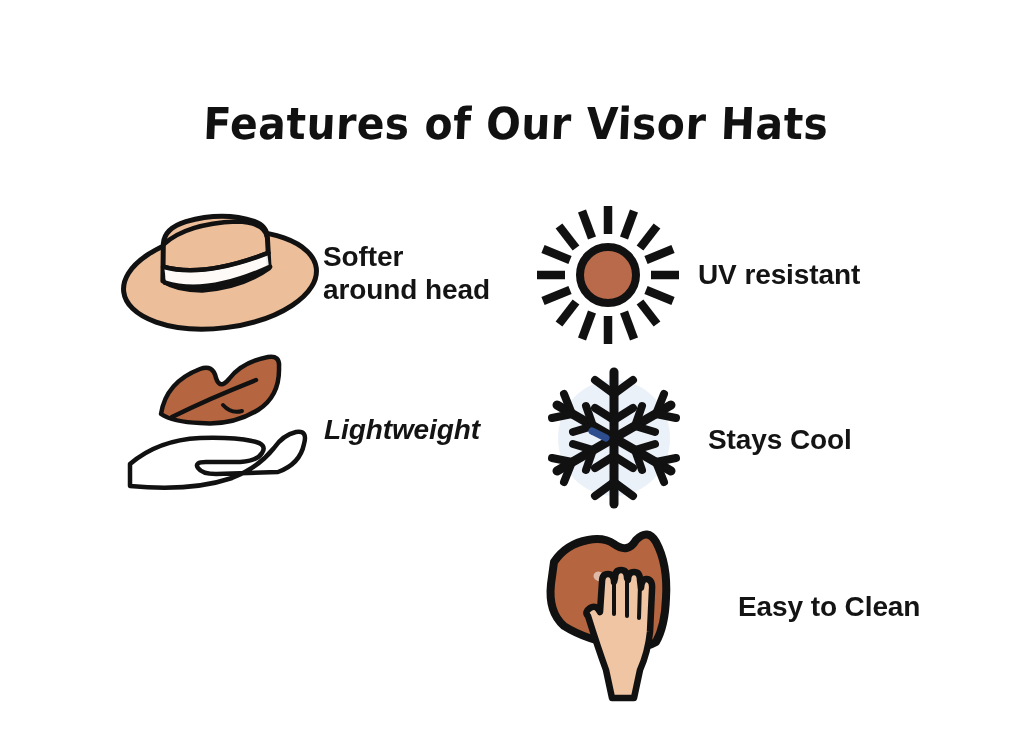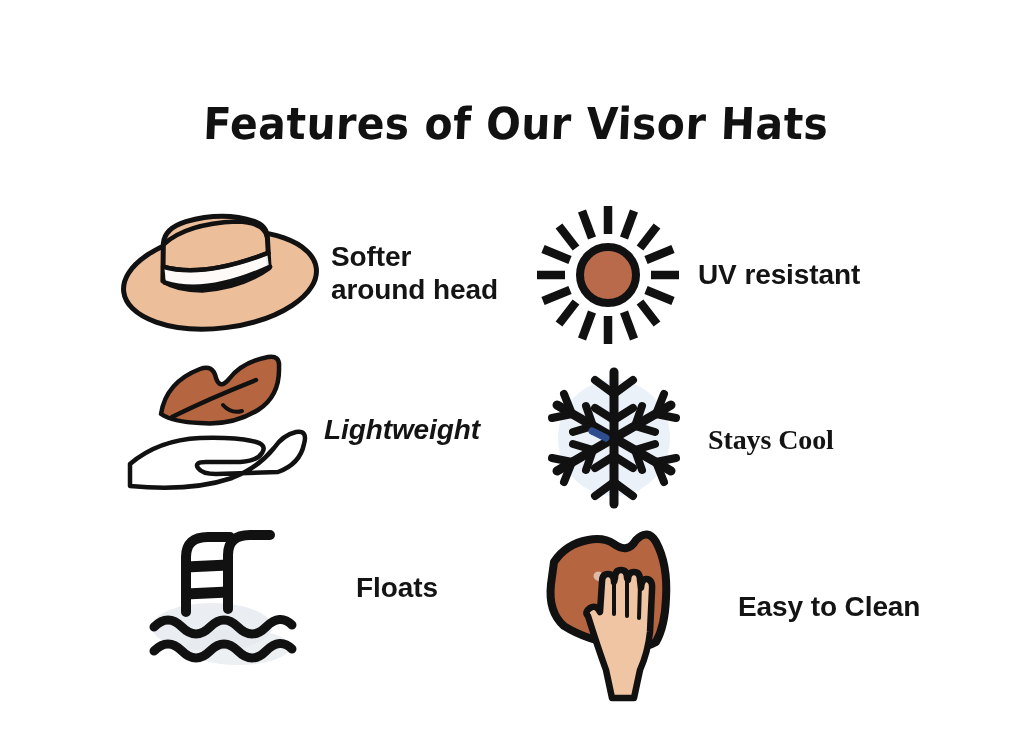--- a/index.html
+++ b/index.html
@@ -49,30 +49,30 @@
     font-weight: bold;
     font-size: 28px;
     line-height: 1.18;
     color: #141414;
     white-space: pre-line;
     letter-spacing: -0.1px;
   }
 
   
   #f-softer      { left: 118px; top: 212px; }
-  #f-softer .feature-label   { margin-left: 8px; margin-top: 2px; }
+  #f-softer .feature-label   { margin-top: 2px; }
 
   #f-uv          { left: 528px; top: 200px; }
   #f-uv .feature-label       { margin-left: 10px; }
 
   #f-lightweight { left: 128px; top: 352px; }
   #f-lightweight .feature-label { margin-left: 6px; margin-top: 20px; font-style: italic; }
 
   #f-cool        { left: 540px; top: 368px; }
-  #f-cool .feature-label     { margin-left: 18px; margin-top: 4px; font-family: Liberation Serif, serif; }
+  #f-cool .feature-label     { margin-left: 18px; margin-top: 4px; }
 
   #f-floats      { left: 150px; top: 527px; }
   #f-floats .feature-label   { margin-left: 26px; margin-top: -18px; }
 
   #f-clean       { left: 536px; top: 520px; gap: 19px; }
   #f-clean .feature-label    { margin-left: 18px; margin-top: -12px; }
 
   svg { display: block; overflow: visible; }
 </style>
 </head>
@@ -201,39 +201,20 @@
           <line x1="95" y1="82" x2="102" y2="102"></line>
           <line x1="95" y1="82" x2="115" y2="76"></line>
         </g>
 
         <line x1="52" y1="63" x2="66" y2="70" stroke="#2e4d8e" stroke-width="7" stroke-linecap="round"></line>
       </svg>
     </div>
     <div class="feature-label">Stays Cool</div>
   </div>
 
-  <div class="feature" id="f-floats">
-    <div class="icon-box">
-      <svg width="180" height="140" viewBox="0 0 180 140">
-
-        <ellipse cx="62" cy="100" rx="60" ry="24" fill="#e6eaee" opacity="0.85"></ellipse>
-        <ellipse cx="88" cy="120" rx="52" ry="18" fill="#e6eaee" opacity="0.7"></ellipse>
-
-        <path d="M36 85 L36 30 Q36 10 58 10 L80 10" fill="none" stroke="#111111" stroke-width="10" stroke-linecap="round"></path>
-        <path d="M78 82 L78 28 Q78 8 100 8 L120 8" fill="none" stroke="#111111" stroke-width="10" stroke-linecap="round"></path>
-
-        <line x1="36" y1="40" x2="78" y2="38" stroke="#111111" stroke-width="11" stroke-linecap="butt"></line>
-        <line x1="36" y1="67" x2="78" y2="65" stroke="#111111" stroke-width="11" stroke-linecap="butt"></line>
-
-        <path d="M4 100 Q18 86 32 100 T60 100 T88 100 T116 100 T142 98" fill="none" stroke="#111111" stroke-width="9" stroke-linecap="round"></path>
-        <path d="M4 124 Q18 110 32 124 T60 124 T88 124 T116 124 T142 122" fill="none" stroke="#111111" stroke-width="9" stroke-linecap="round"></path>
-      </svg>
-    </div>
-    <div class="feature-label">Floats</div>
-  </div>
 
   <div class="feature" id="f-clean">
     <div class="icon-box">
       <svg width="165" height="185" viewBox="0 0 165 185">
 
         <path d="M18 42 Q30 24 52 20 Q68 17 78 24 Q92 34 100 20
                  Q112 8 120 22 Q132 44 130 78 Q129 106 120 122
                  Q106 130 86 126 Q50 120 28 106 Q12 92 15 64 Z" fill="#b5653f" stroke="#111111" stroke-width="8" stroke-linejoin="round"></path>
 
         <path d="M62 56 Q78 62 90 82 Q98 100 94 120" fill="none" stroke="#ffffff" stroke-width="9" opacity="0.55" stroke-linecap="round"></path>

